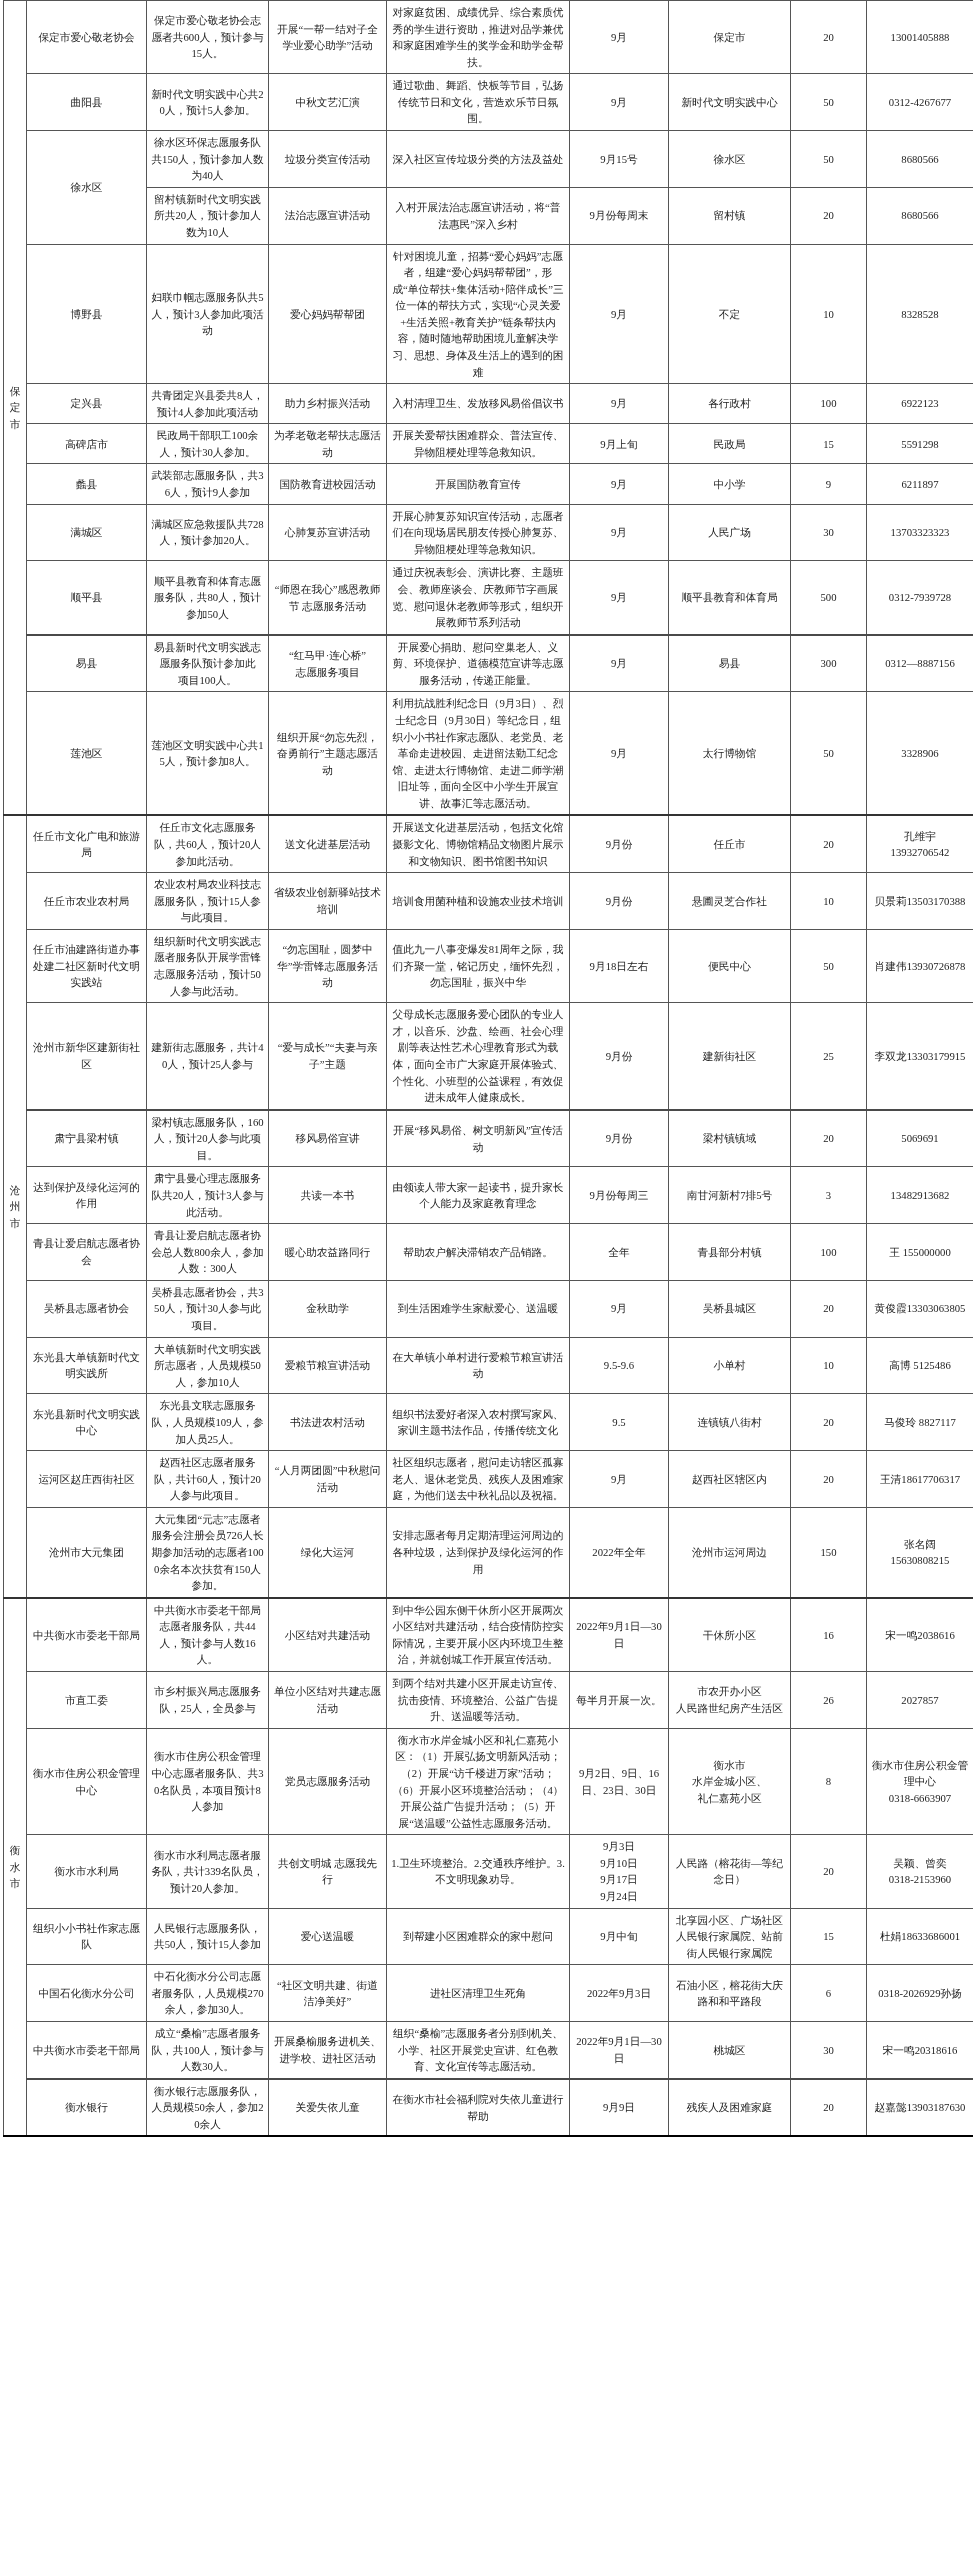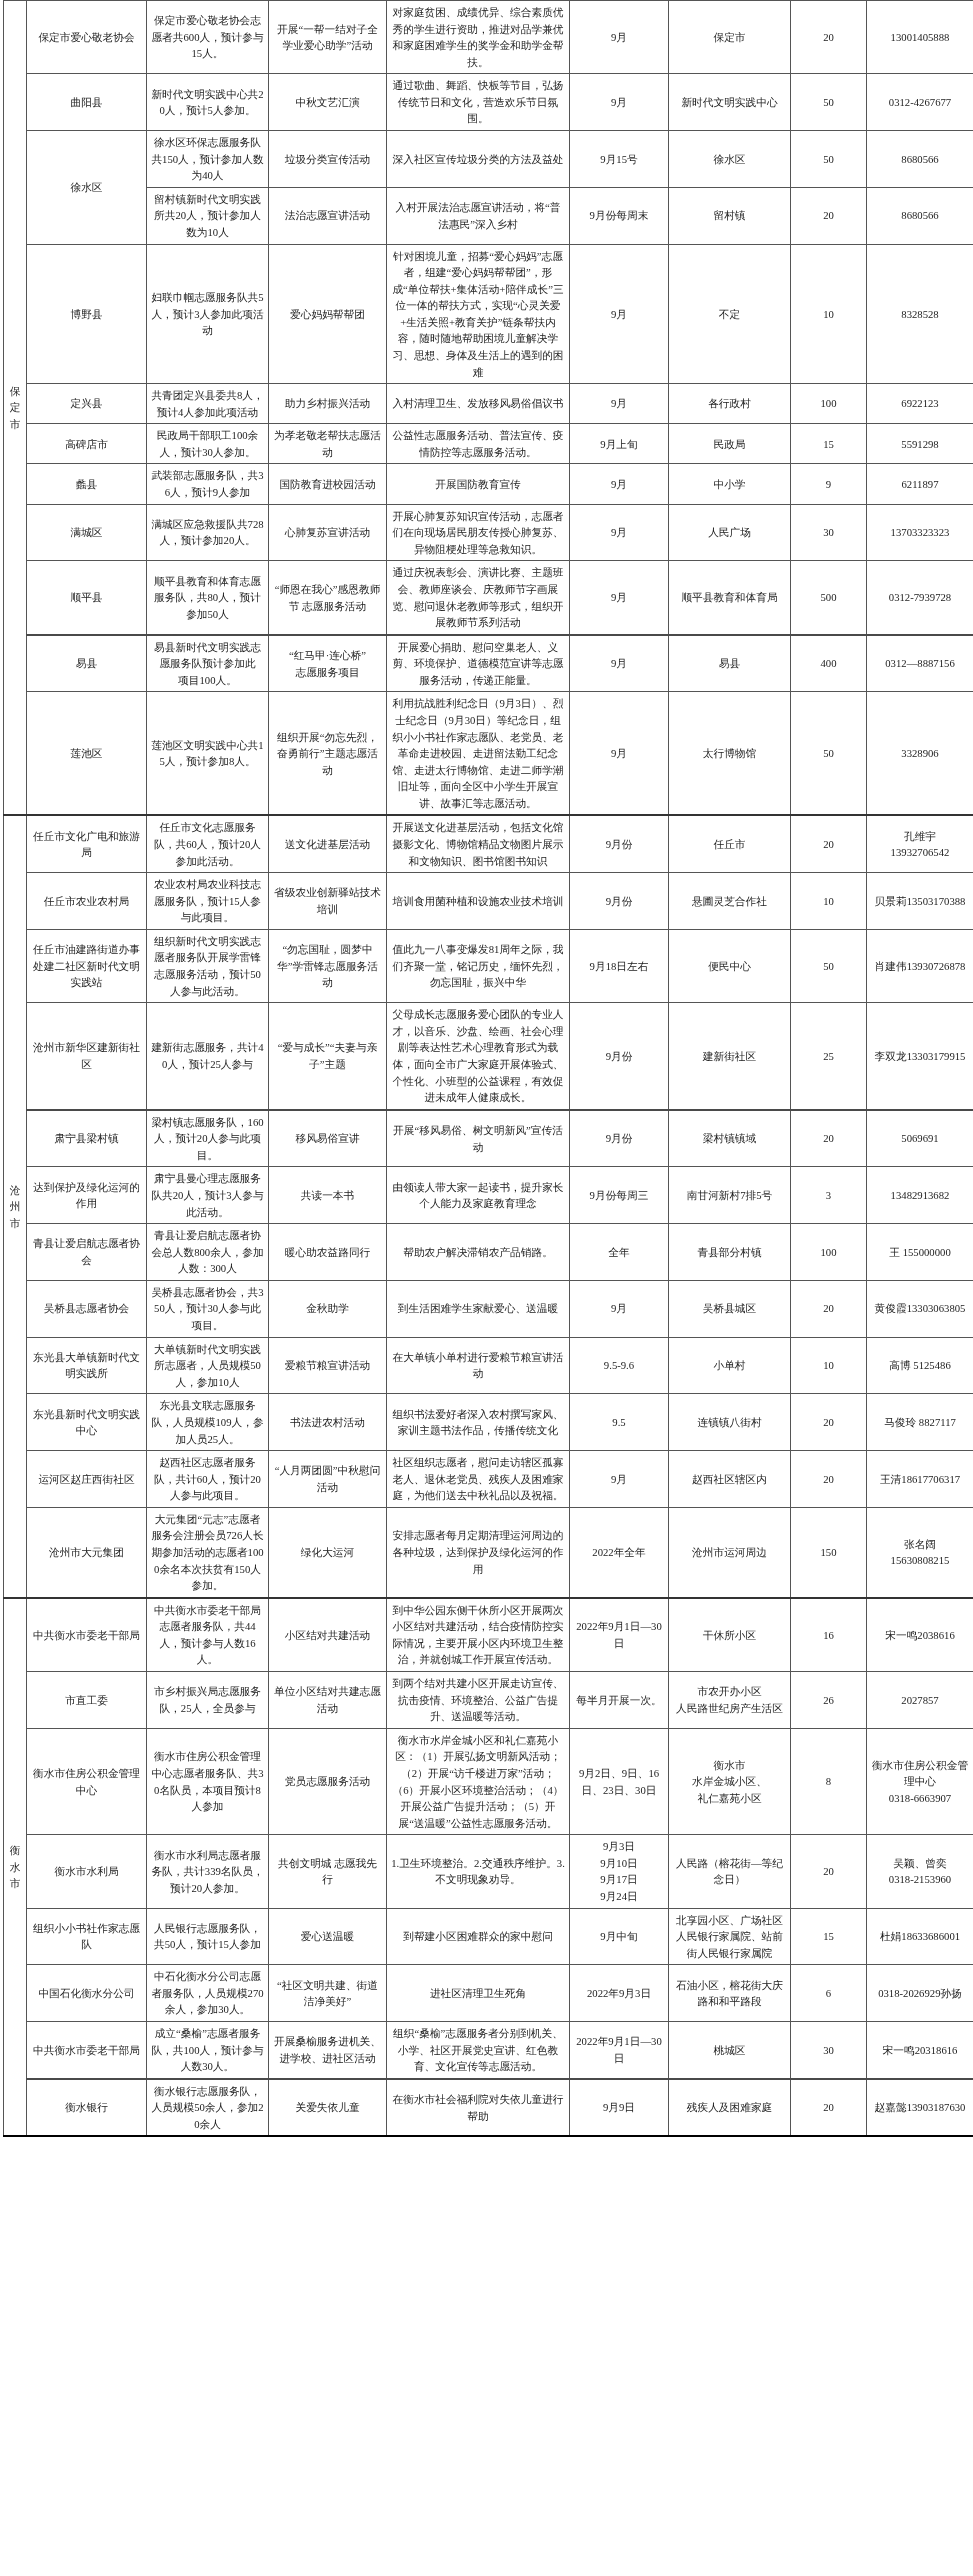--- a/index.html
+++ b/index.html
@@ -123,21 +123,21 @@
     <td class="cell-content">入村清理卫生、发放移风易俗倡议书</td>
     <td class="cell-time">9月</td>
     <td class="cell-location">各行政村</td>
     <td class="cell-count">100</td>
     <td class="cell-phone">6922123</td>
   </tr>
         <tr>
     <td class="county-cell">高碑店市</td>
     <td class="cell-team">民政局干部职工100余人，预计30人参加。</td>
     <td class="cell-activity">为孝老敬老帮扶志愿活动</td>
-    <td class="cell-content">公益性志愿服务活动、普法宣传、疫情防控等志愿服务活动。</td>
+    <td class="cell-content">开展关爱帮扶困难群众、普法宣传、异物阻梗处理等急救知识。</td>
     <td class="cell-time">9月上旬</td>
     <td class="cell-location">民政局</td>
     <td class="cell-count">15</td>
     <td class="cell-phone">5591298</td>
   </tr>
         <tr>
     <td class="county-cell">蠡县</td>
     <td class="cell-team">武装部志愿服务队，共36人，预计9人参加</td>
     <td class="cell-activity">国防教育进校园活动</td>
     <td class="cell-content">开展国防教育宣传</td>
@@ -168,21 +168,21 @@
   </tr>
         <tr class="thick-top">
     <td class="county-cell">易县</td>
     <td class="cell-team">易县新时代文明实践志愿服务队预计参加此
 项目100人。</td>
     <td class="cell-activity">“红马甲·连心桥”
 志愿服务项目</td>
     <td class="cell-content">开展爱心捐助、慰问空巢老人、义剪、环境保护、道德模范宣讲等志愿服务活动，传递正能量。</td>
     <td class="cell-time">9月</td>
     <td class="cell-location">易县</td>
-    <td class="cell-count">400</td>
+    <td class="cell-count">300</td>
     <td class="cell-phone">0312—8887156</td>
   </tr>
         <tr>
     <td class="county-cell">莲池区</td>
     <td class="cell-team">莲池区文明实践中心共15人，预计参加8人。</td>
     <td class="cell-activity">组织开展“勿忘先烈，奋勇前行”主题志愿活动</td>
     <td class="cell-content">利用抗战胜利纪念日（9月3日）、烈士纪念日（9月30日）等纪念日，组织小小书社作家志愿队、老党员、老革命走进校园、走进留法勤工纪念馆、走进太行博物馆、走进二师学潮旧址等，面向全区中小学生开展宣讲、故事汇等志愿活动。</td>
     <td class="cell-time">9月</td>
     <td class="cell-location">太行博物馆</td>
     <td class="cell-count">50</td>

